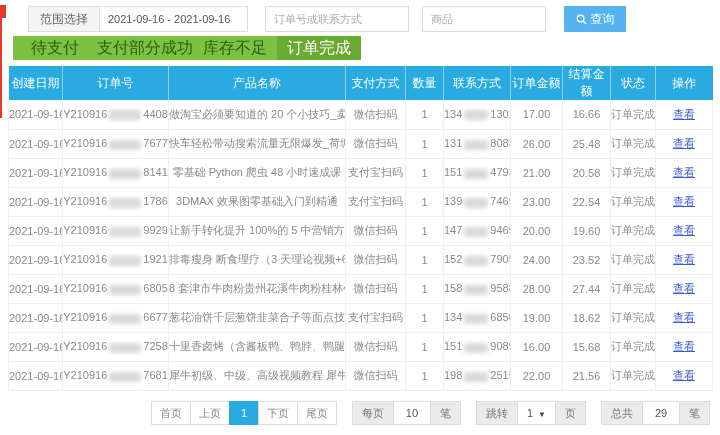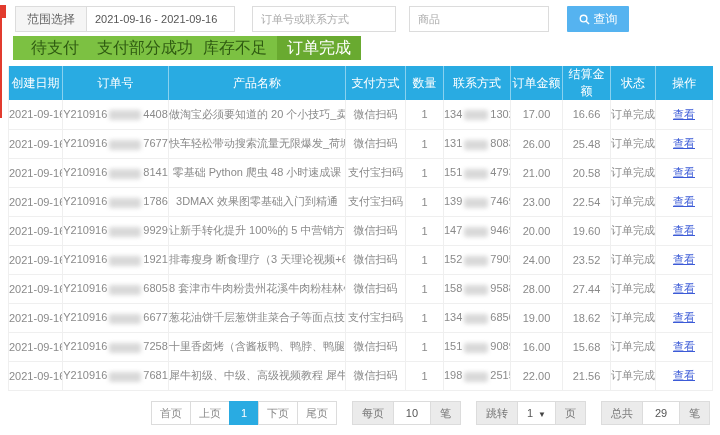--- a/index.html
+++ b/index.html
@@ -5,27 +5,27 @@
   * { margin:0; padding:0; box-sizing:border-box; }
   html,body { background:#fff; }
   body { font-family:"Liberation Sans","DejaVu Sans",sans-serif; font-size:12px; color:#666; }
   .page { position:relative; width:720px; height:435px; background:#fff; overflow:hidden; }
 
   
   .red-block { position:absolute; left:0; top:5px; width:6px; height:13px; background:#e23b2e; }
   .red-line  { position:absolute; left:0; top:18px; width:2px; height:100px; background:#e23b2e; }
 
   
-  .filter-bar { position:absolute; left:15px; top:6px; display:flex; }
+  .filter-bar { position:absolute; left:28px; top:6px; display:flex; }
   .range-label { height:26px; line-height:24px; padding:0 11px; background:#f5f5f5; border:1px solid #dcdcdc; color:#666; font-size:12px; }
   .inp { height:26px; border:1px solid #dcdcdc; background:#fff; color:#555; font-size:11px; padding:0 8px; font-family:inherit; outline:none; }
   .inp::placeholder { color:#aaa; }
   .inp-date { width:148px; border-left:none; }
   .inp-order { width:144px; margin-left:17px; }
-  .inp-product { width:140px; margin-left:13px; }
+  .inp-product { width:124px; margin-left:13px; }
   .search-btn { margin-left:18px; width:62px; height:26px; border:none; border-radius:1px; background:#55b3f0; color:#fff; font-size:12px; display:flex; align-items:center; justify-content:center; gap:4px; cursor:pointer; font-family:inherit; }
 
   
   .tab-bar { position:absolute; left:13px; top:36px; width:348px; height:24px; background:#7cc142; display:flex; }
   .tab { flex:1; display:flex; align-items:center; justify-content:center; font-size:16px; color:#2f5b12; cursor:pointer; white-space:nowrap; }
   .tab.active { background:#69aa30; color:#fff; }
 
   
   .order-table { position:absolute; left:8px; top:66px; width:704px; border-collapse:collapse; table-layout:fixed; }
   .order-table th { background:#29abe2; color:#fff; font-weight:normal; font-size:12px; height:29px; border-right:1px solid rgba(255,255,255,.45); text-align:center; }

